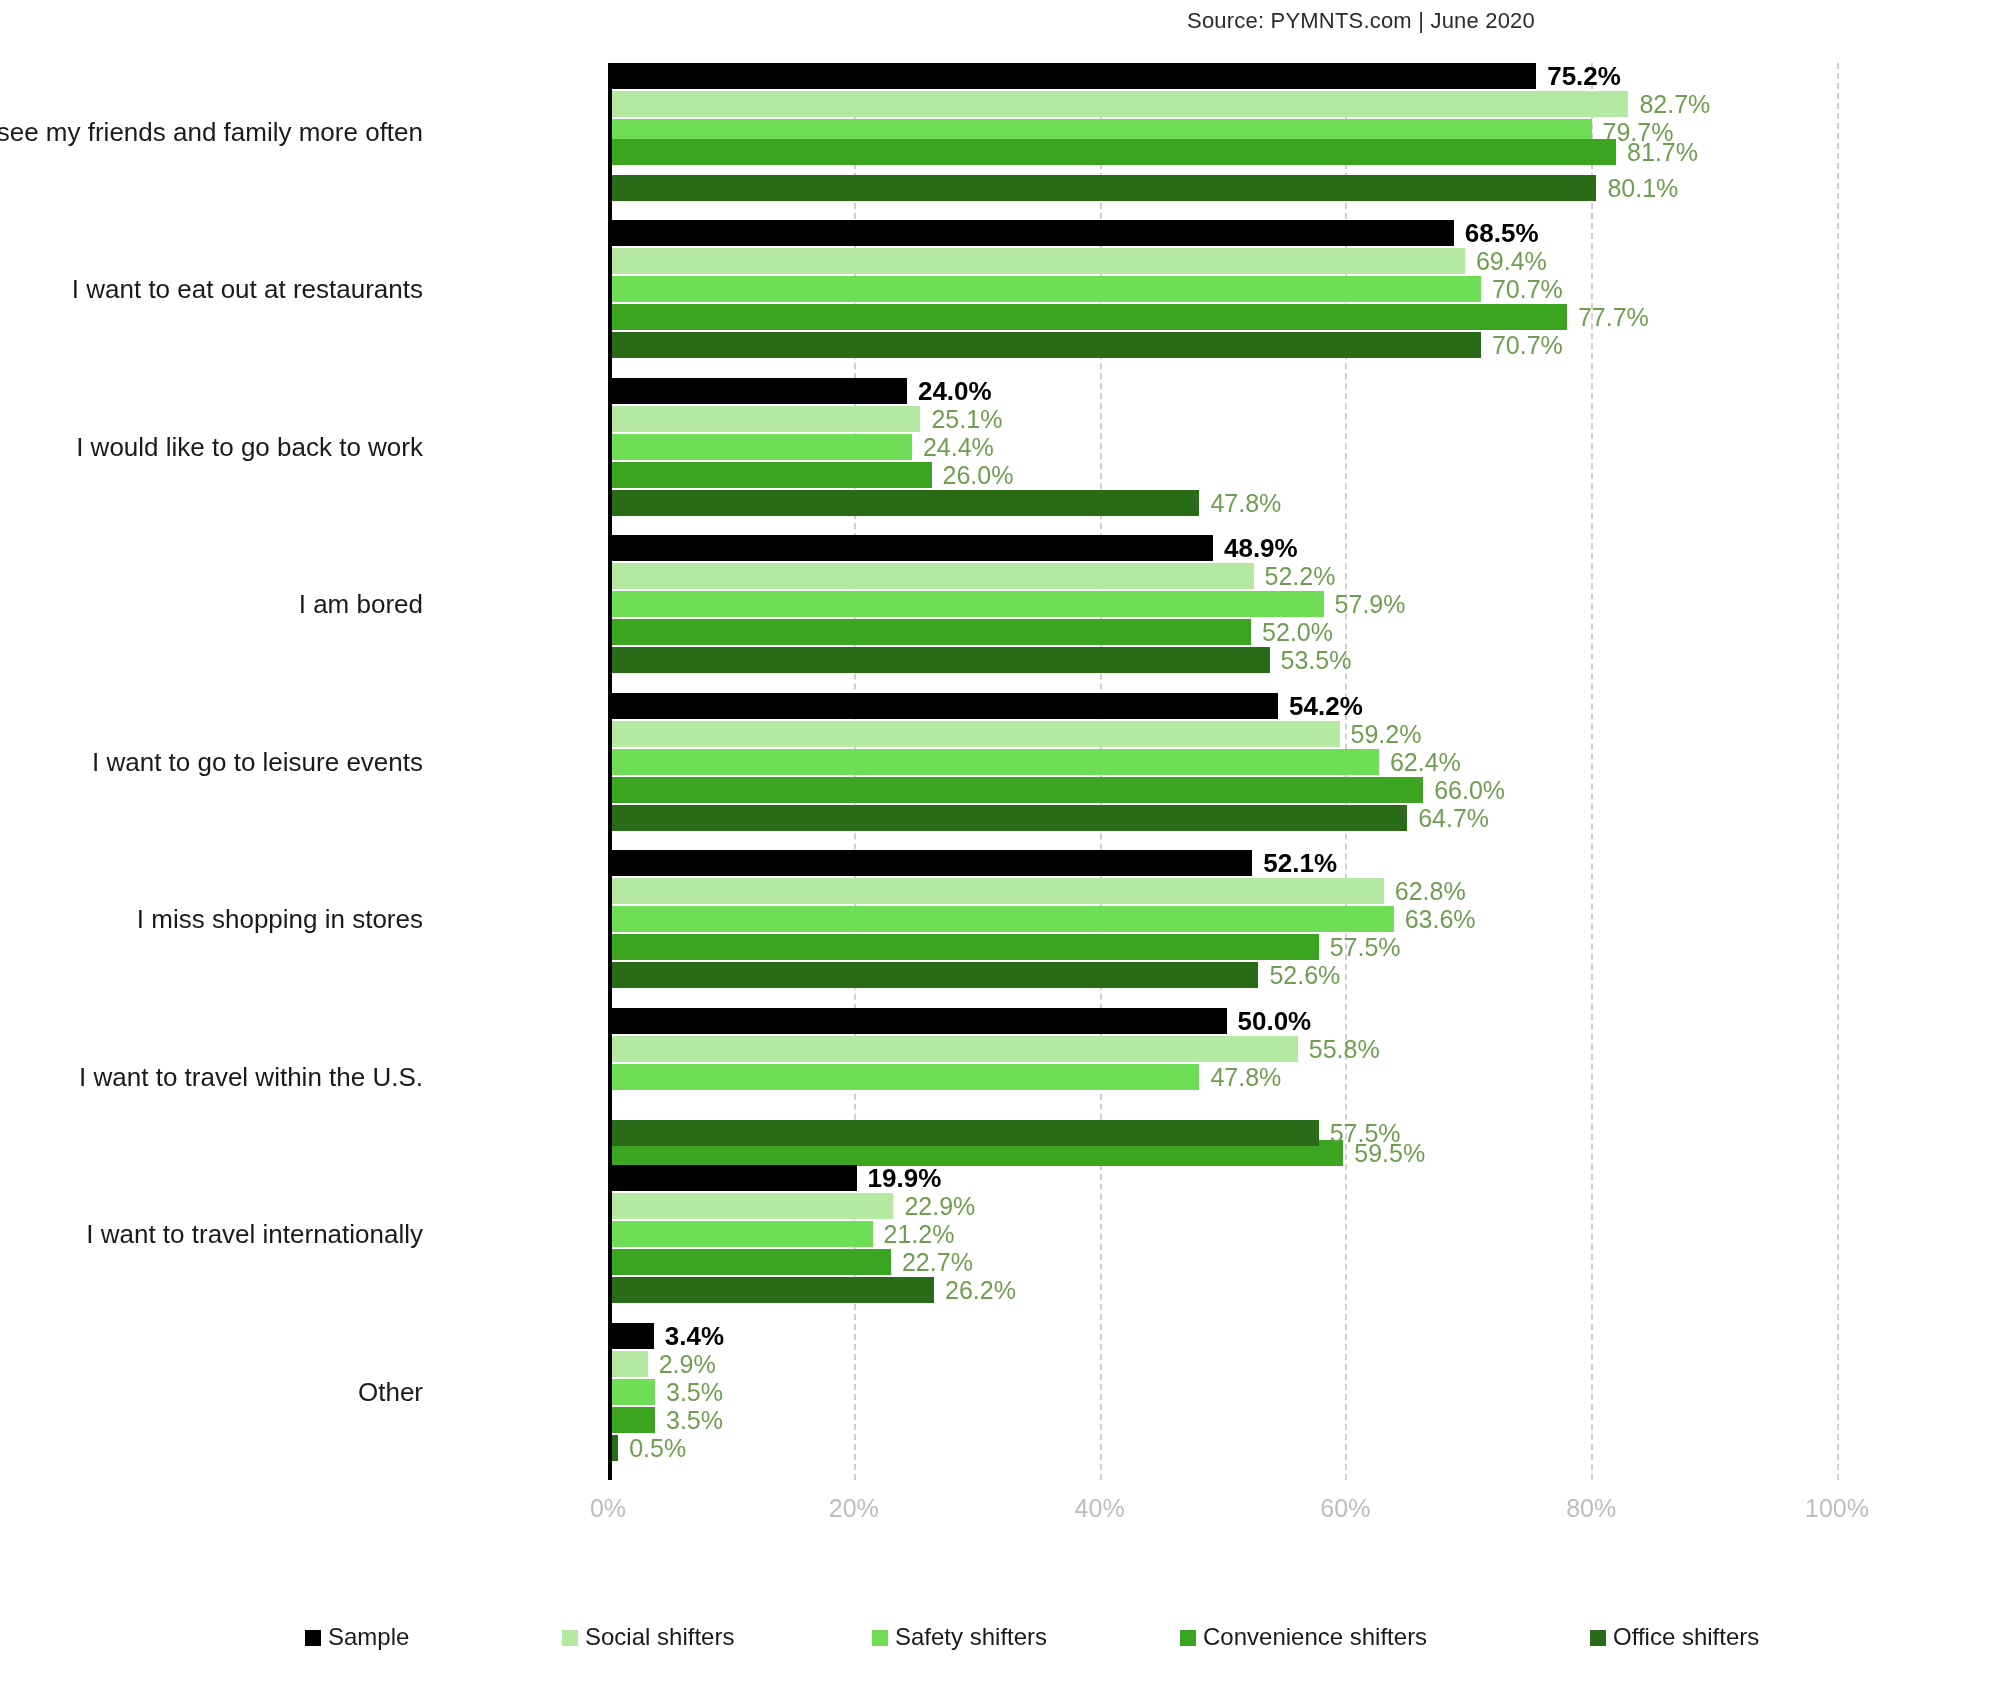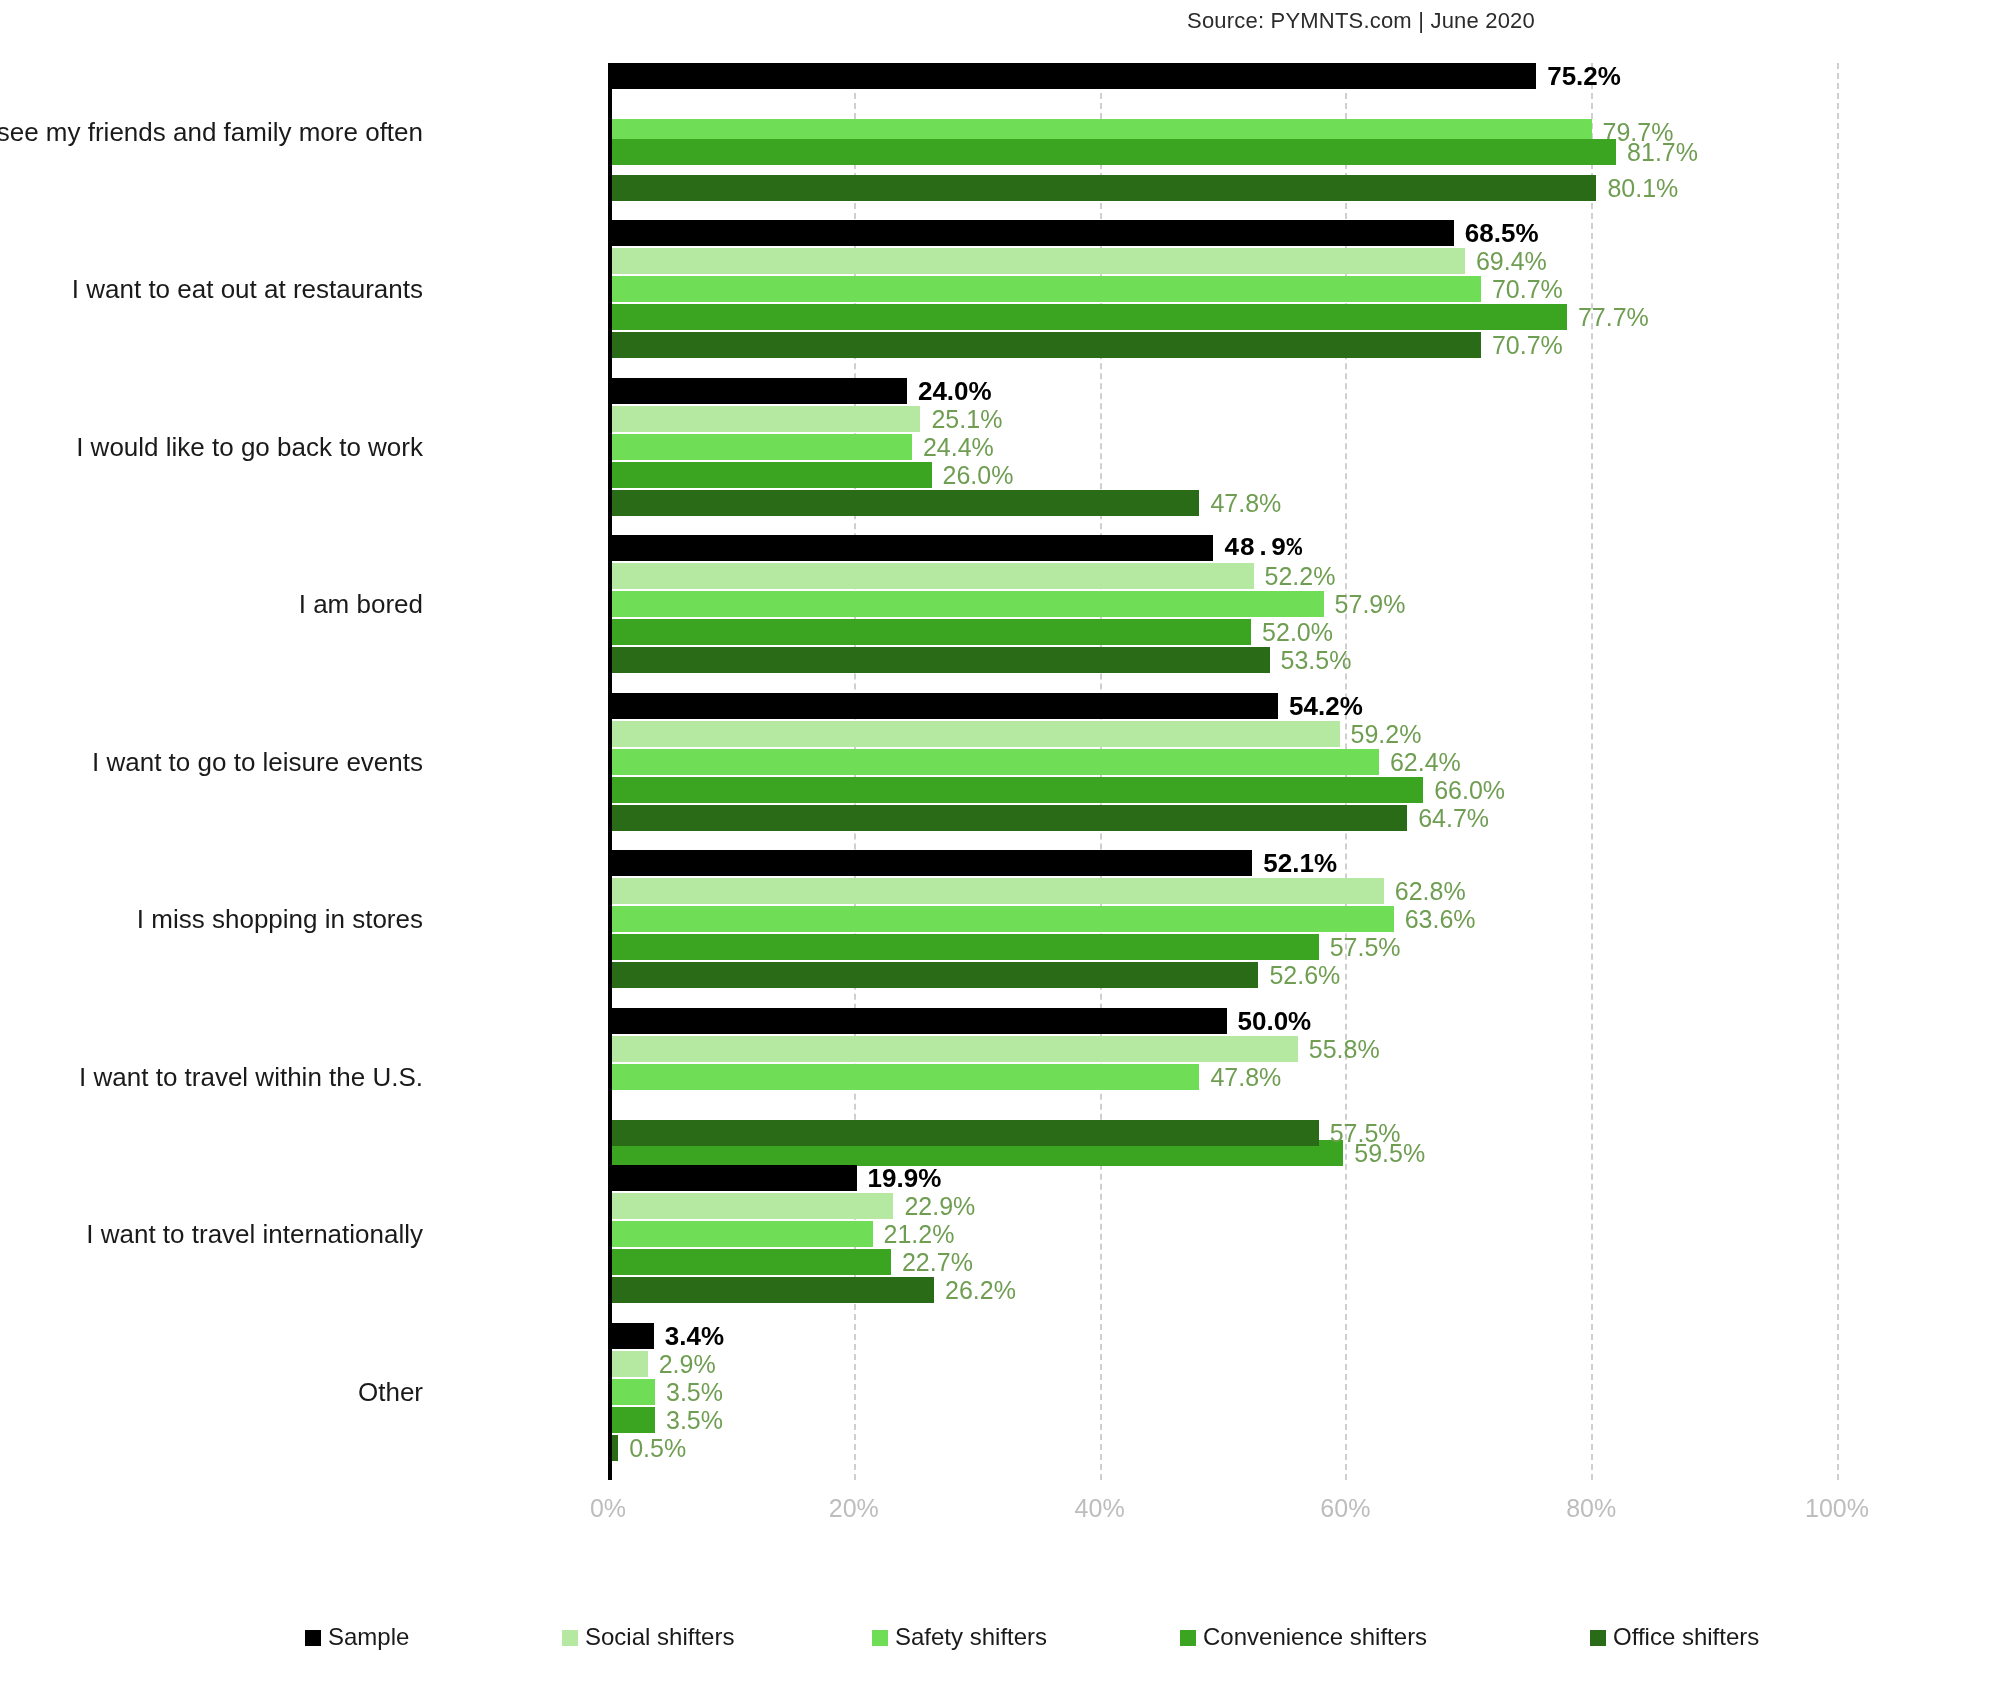--- a/index.html
+++ b/index.html
@@ -152,20 +152,24 @@
       <div class="gridline" style="left: 491.6px;"></div>
       <div class="gridline" style="left: 737.4px;"></div>
       <div class="gridline" style="left: 983.2px;"></div>
       <div class="gridline" style="left: 1229px;"></div>
       <div class="group" style="top: 0px; height: 157.444px;">
         <div class="catlabel" style="top: 56px;">I want to see my friends and family more often</div>
         <div class="barrow" style="top: 0px; width: 1229px;">
           <div class="bar" style="width: 924.208px; background: rgb(0, 0, 0);"></div>
           <div class="dlabel sample" style="left: 935.208px;">75.2%</div>
         </div>
+        <div class="barrow" style="top: 28px; width: 1229px;">
+          <div class="bar" style="width: 1016.38px; background: rgb(181, 232, 160);"></div>
+          <div class="dlabel green" style="left: 1027.38px;">82.7%</div>
+        </div>
         <div class="barrow" style="top: 56px; width: 1229px;">
           <div class="bar" style="width: 979.513px; background: rgb(111, 221, 85);"></div>
           <div class="dlabel green" style="left: 990.513px;">79.7%</div>
         </div>
         <div class="barrow" style="top: 76px; width: 1229px; text-align: center;">
           <div class="bar" style="width: 1004.09px; background: rgb(59, 165, 34);"></div>
           <div class="dlabel green" style="left: 1015.09px;">81.7%</div>
         </div>
         <div class="barrow" style="top: 112px; width: 1229px;">
           <div class="bar" style="width: 984.429px; background: rgb(42, 107, 23);"></div>
@@ -213,21 +217,21 @@
           <div class="bar" style="width: 319.54px; background: rgb(59, 165, 34);"></div>
           <div class="dlabel green" style="left: 330.54px;">26.0%</div>
         </div>
         <div class="barrow" style="top: 112px; width: 1229px;">
           <div class="bar" style="width: 587.462px; background: rgb(42, 107, 23);"></div>
           <div class="dlabel green" style="left: 598.462px;">47.8%</div>
         </div>
       </div>
       <div class="group" style="top: 472.333px; height: 157.444px;">
         <div class="catlabel" style="top: 56px;">I am bored</div>
-        <div class="barrow" style="top: 0px; width: 1229px; font-family: Liberation Mono, monospace;">
+        <div class="barrow" style="top: 0px; width: 1229px;">
           <div class="bar" style="width: 600.981px; background: rgb(0, 0, 0);"></div>
           <div class="dlabel sample" style="left: 611.981px;">48.9%</div>
         </div>
         <div class="barrow" style="top: 28px; width: 1229px;">
           <div class="bar" style="width: 641.538px; background: rgb(181, 232, 160);"></div>
           <div class="dlabel green" style="left: 652.538px;">52.2%</div>
         </div>
         <div class="barrow" style="top: 56px; width: 1229px;">
           <div class="bar" style="width: 711.591px; background: rgb(111, 221, 85);"></div>
           <div class="dlabel green" style="left: 722.591px;">57.9%</div>

